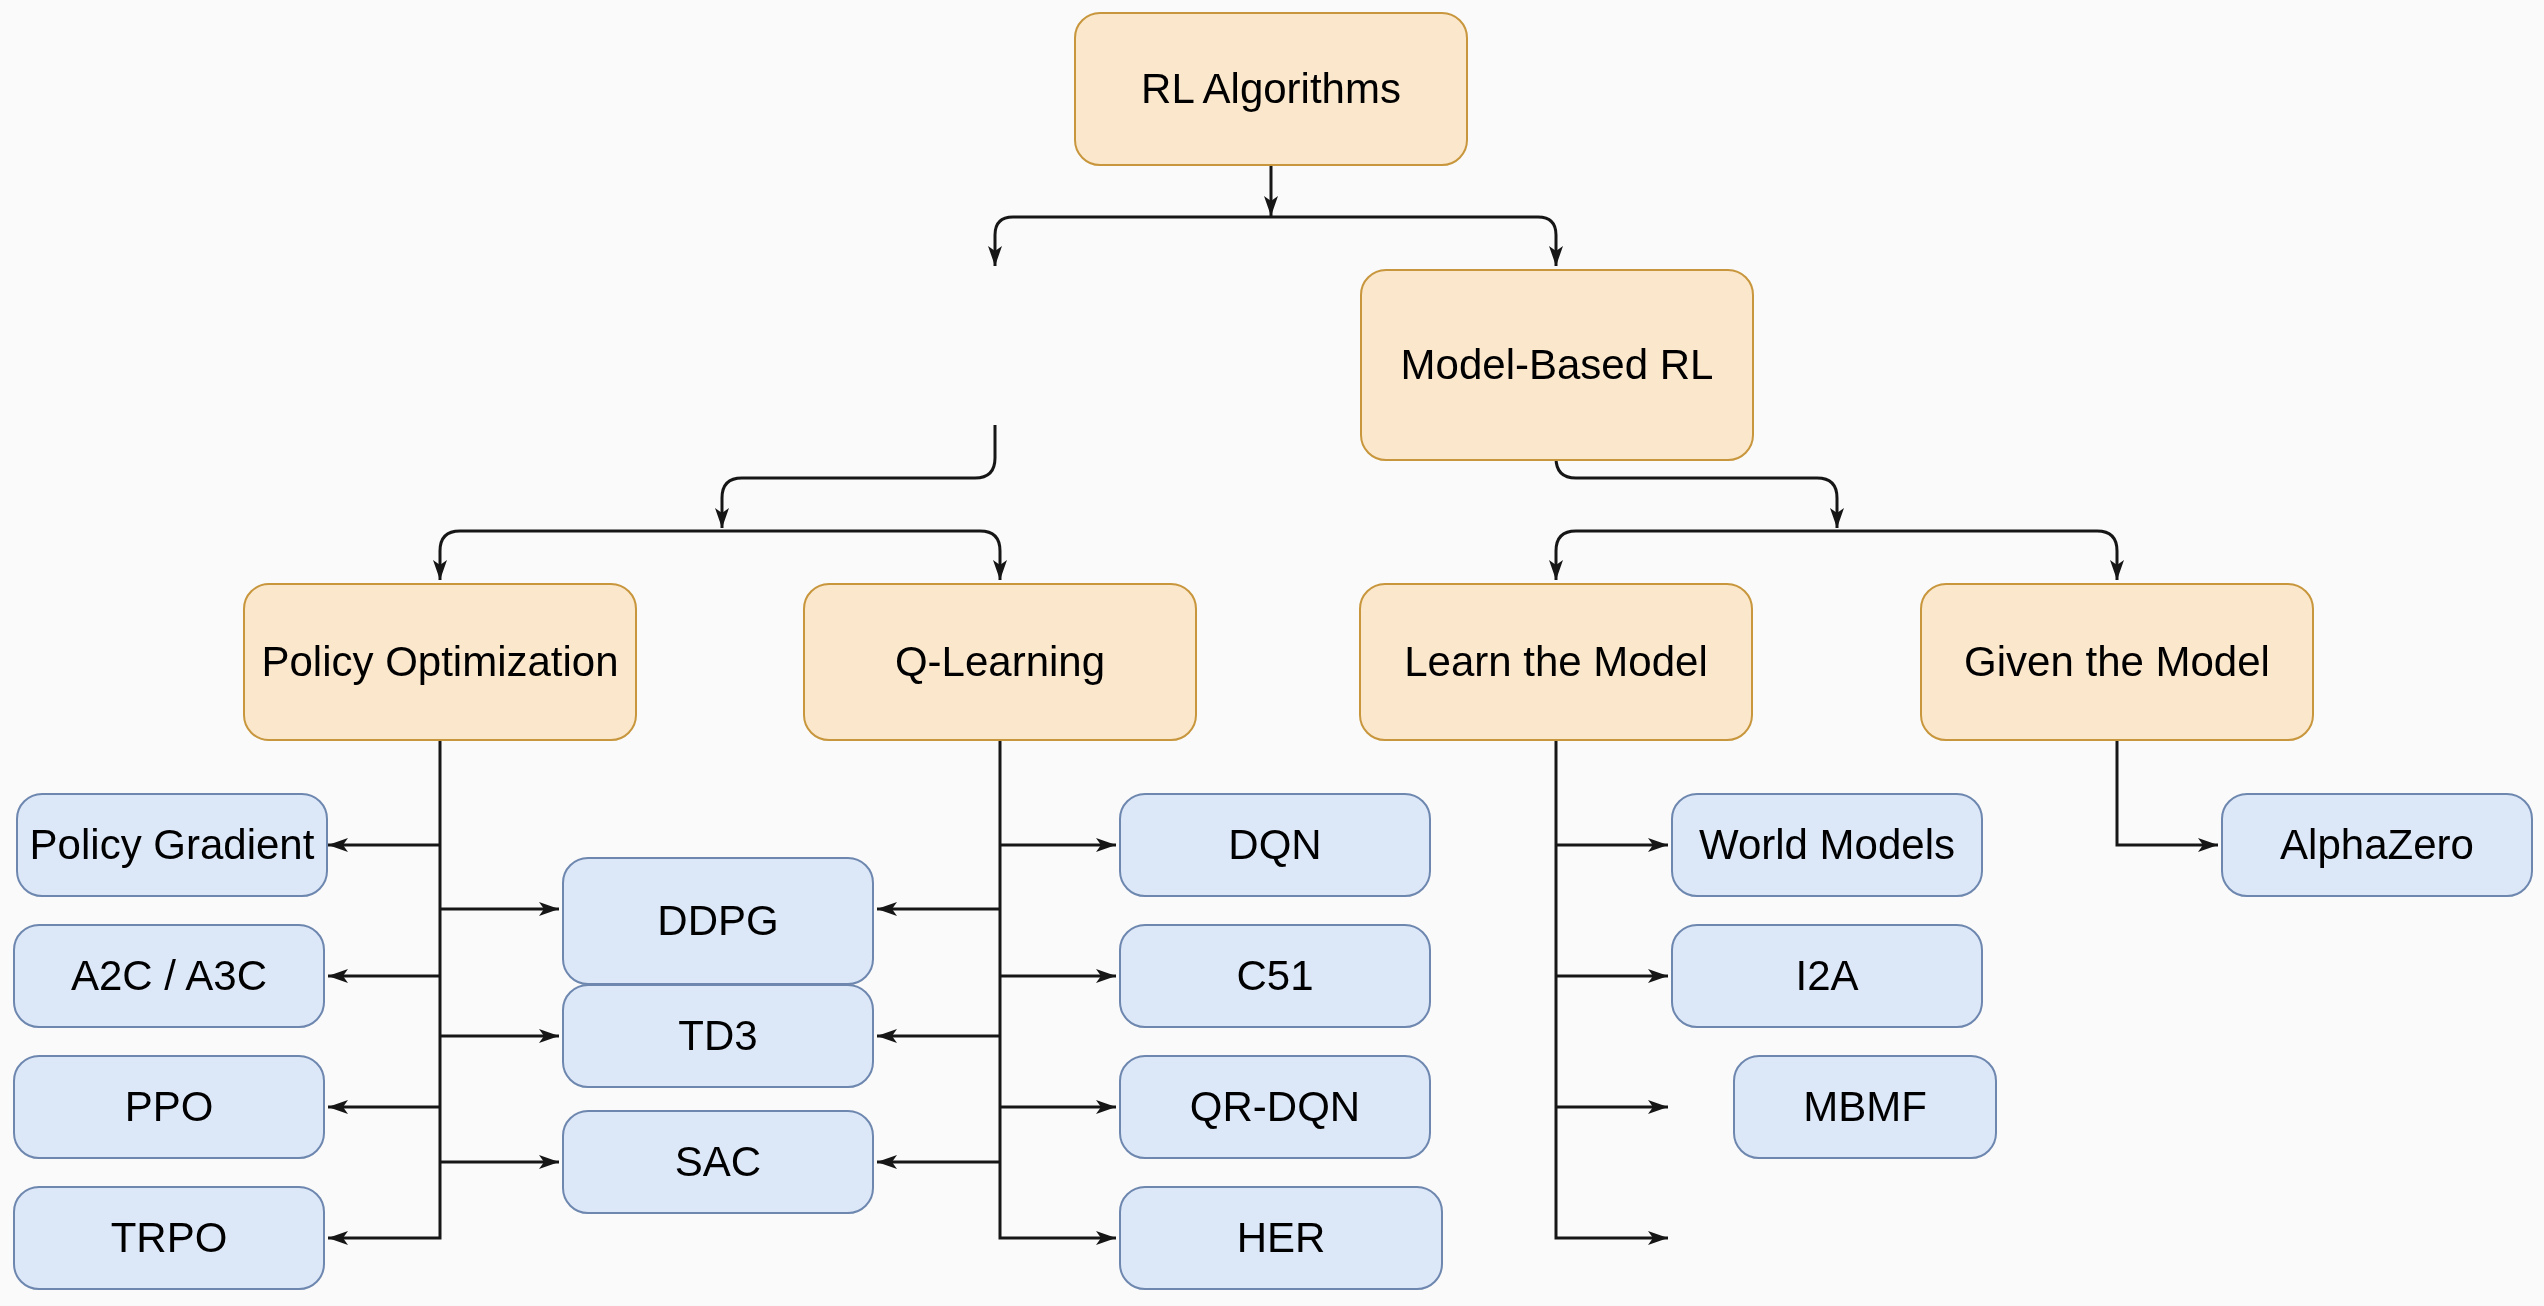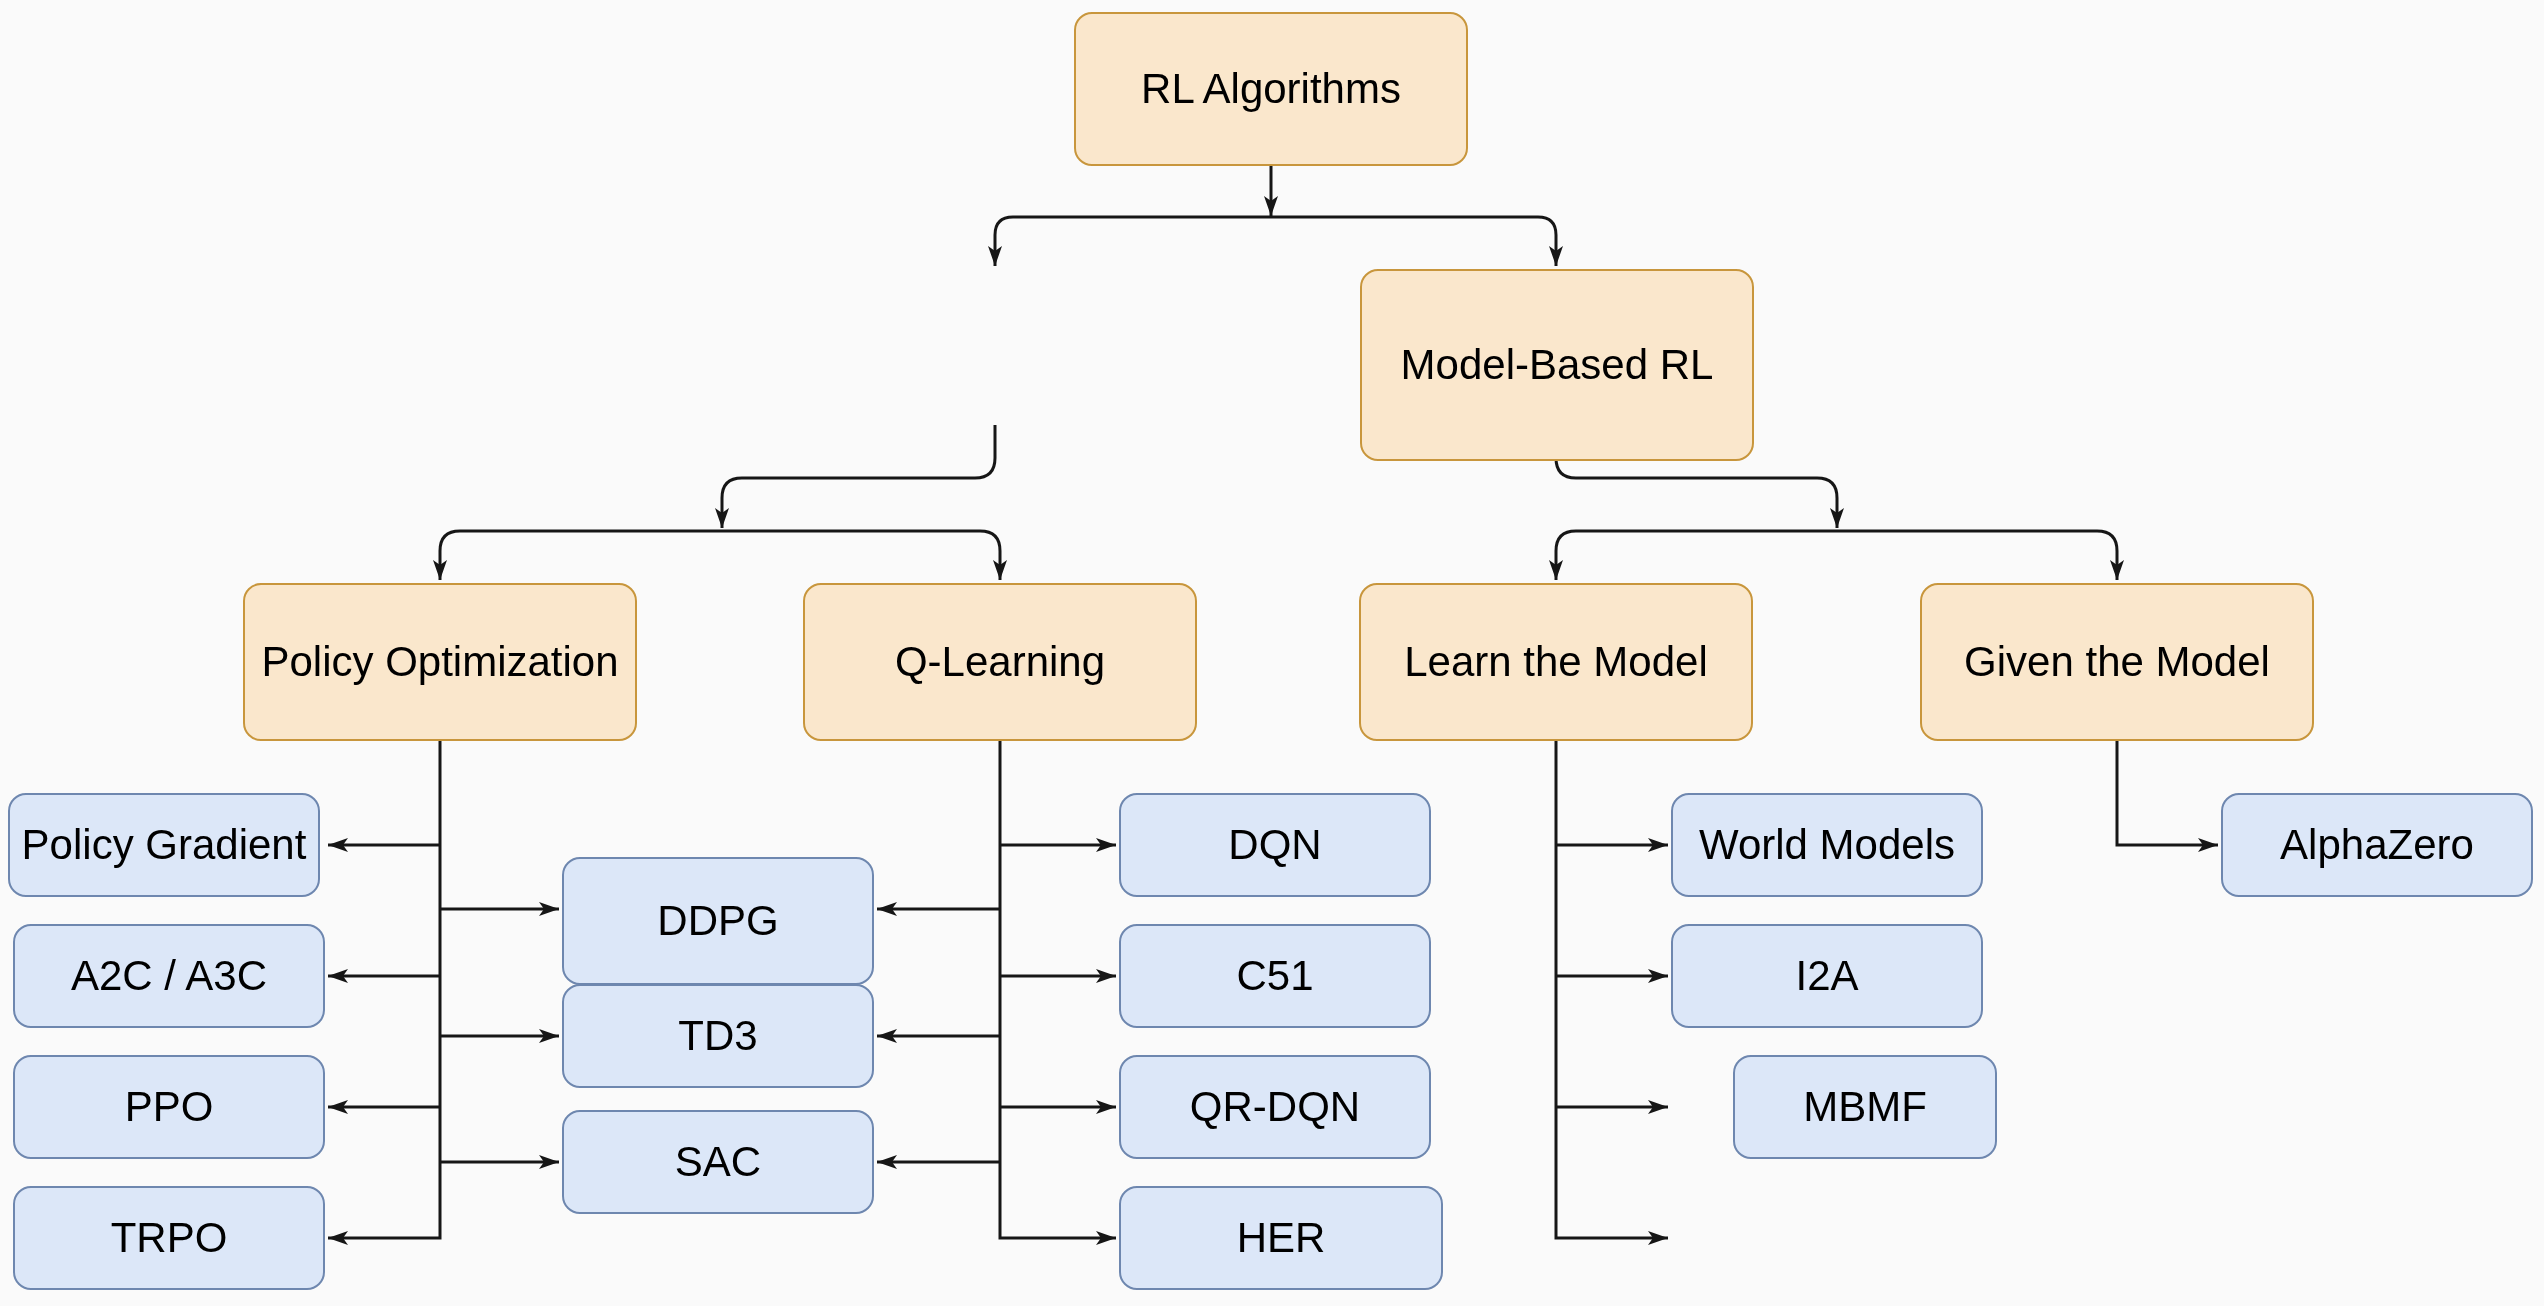--- a/index.html
+++ b/index.html
@@ -11,21 +11,21 @@
   .canvas{
     position:relative;width:2544px;height:1306px;overflow:hidden;
     background:var(--background);
     font-family:"Liberation Sans",sans-serif;color:var(--text-color);
   }
   svg.edge-layer{position:absolute;left:0;top:0;width:2544px;height:1306px;}
   .edge{fill:none;stroke:var(--connector);stroke-width:3;stroke-linejoin:miter;}
   .arrowhead-shape{fill:var(--connector);stroke:none;}
   .node{
     position:absolute;display:flex;align-items:center;justify-content:center;
-    text-align:center;font-size:42px;line-height:1.15;border-radius:18px;
+    text-align:center;font-size:42px;line-height:1.15;border-radius:26px;
     box-sizing:border-box;white-space:nowrap;
   }
   .node.orange{background:var(--orange-fill);border:2.8px solid var(--orange-stroke);}
   .node.blue{background:var(--blue-fill);border:2.4px solid var(--blue-stroke);}
 </style>
 </head>
 <body>
 
 <div class="canvas">
 
@@ -81,21 +81,21 @@
   <div class="node orange" style="left:803px;top:583px;width:394px;height:158px">
     <span>Q-Learning</span>
   </div>
   <div class="node orange" style="left:1920px;top:583px;width:394px;height:158px">
     <span>Given the Model</span>
   </div>
   <div class="node orange" style="left:1359px;top:583px;width:394px;height:158px">
     <span>Learn the Model</span>
   </div>
 
-  <div class="node blue" style="left:8px;top:793px;width:312px;height:104px">
+  <div class="node blue" style="left:16px;top:793px;width:312px;height:104px">
     <span>Policy Gradient</span>
   </div>
   <div class="node blue" style="left:13px;top:924px;width:312px;height:104px">
     <span>A2C / A3C</span>
   </div>
   <div class="node blue" style="left:13px;top:1055px;width:312px;height:104px">
     <span>PPO</span>
   </div>
   <div class="node blue" style="left:13px;top:1186px;width:312px;height:104px">
     <span>TRPO</span>

